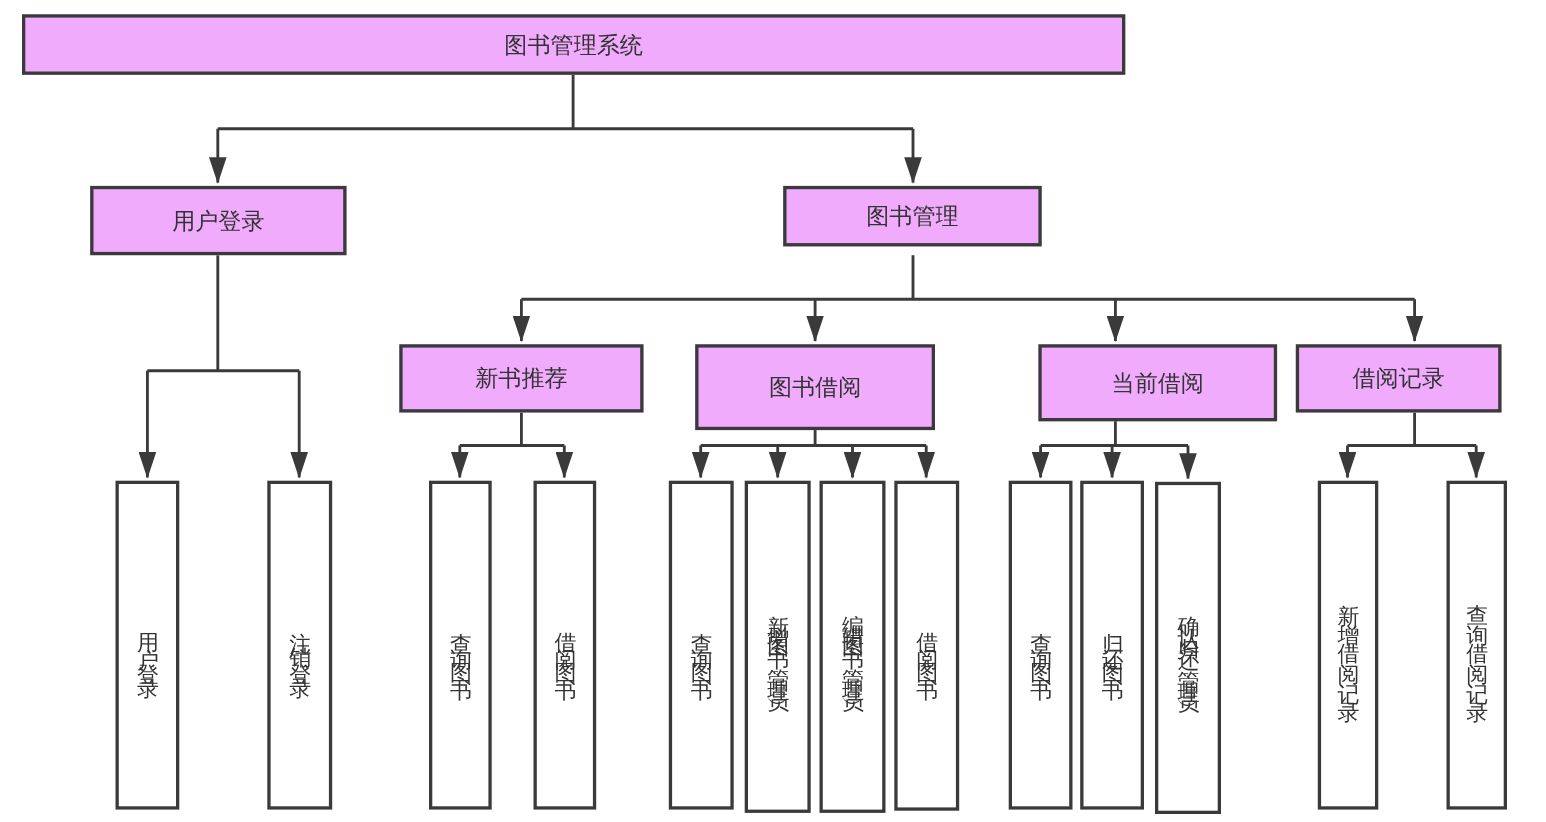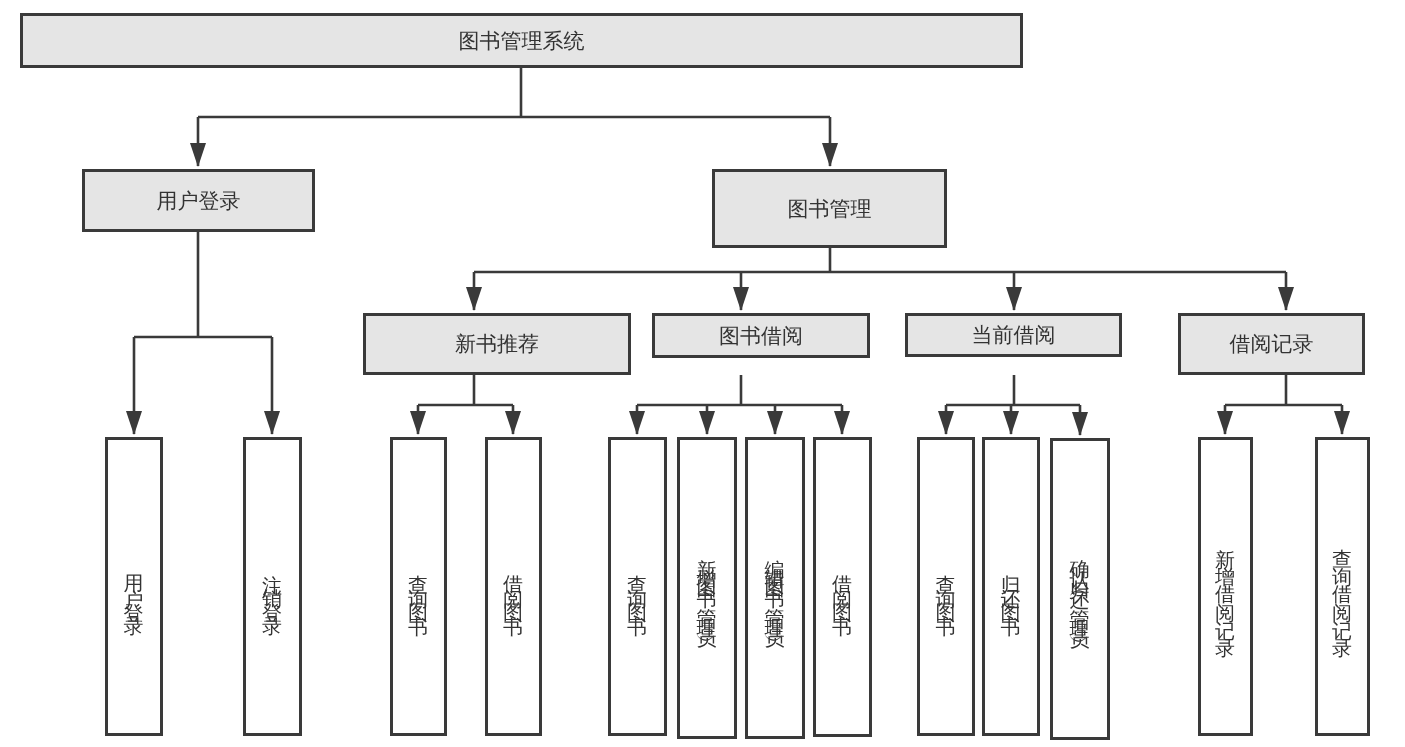--- a/index.html
+++ b/index.html
@@ -2,21 +2,21 @@
 <html><head>
 <meta charset="utf-8">
 <style>
   html,body{margin:0;padding:0;background:#ffffff;}
   .canvas{
     position:relative;width:1405px;height:747px;background:#ffffff;
     font-family:"Liberation Sans", sans-serif;color:#333333;overflow:hidden;
   }
   .connectors{position:absolute;left:0;top:0;}
   .hnode{
-    position:absolute;border:3px solid #3a3a3a;background:#e5e5e5;
+    position:absolute;border:3px solid #3a3a3a;background:#f0abfc;
     display:flex;align-items:center;justify-content:center;
     font-size:21px;box-sizing:border-box;
   }
   .vnode{
     position:absolute;border:3px solid #3a3a3a;background:#ffffff;
     display:flex;align-items:center;justify-content:center;box-sizing:border-box;
   }
   .vtext{
     writing-mode:vertical-rl;font-size:20px;letter-spacing:14px;
     line-height:1;white-space:nowrap;
@@ -83,31 +83,31 @@
     </g>
   </svg>
 
   <div class="hnode" style="left:20px;top:13px;width:1003px;height:55px">
     <span>图书管理系统</span>
   </div>
 
   <div class="hnode" style="left:82px;top:169px;width:233px;height:63px">
     <span>用户登录</span>
   </div>
-  <div class="hnode" style="left:712px;top:169px;width:235px;height:79px">
+  <div class="hnode" style="left:712px;top:169px;width:235px;height:55px">
     <span>图书管理</span>
   </div>
 
-  <div class="hnode" style="left:363px;top:313px;width:268px;height:62px">
+  <div class="hnode" style="left:363px;top:313px;width:222px;height:62px">
     <span>新书推荐</span>
   </div>
-  <div class="hnode" style="left:652px;top:313px;width:218px;height:45px">
+  <div class="hnode" style="left:632px;top:313px;width:218px;height:78px">
     <span>图书借阅</span>
   </div>
-  <div class="hnode" style="left:905px;top:313px;width:217px;height:44px">
+  <div class="hnode" style="left:944px;top:313px;width:217px;height:70px">
     <span>当前借阅</span>
   </div>
   <div class="hnode" style="left:1178px;top:313px;width:187px;height:62px">
     <span>借阅记录</span>
   </div>
 
   <div class="vnode" style="left:105px;top:437px;width:58px;height:299px">
     <span class="vtext">用户登录</span>
   </div>
   <div class="vnode" style="left:243px;top:437px;width:59px;height:299px">

